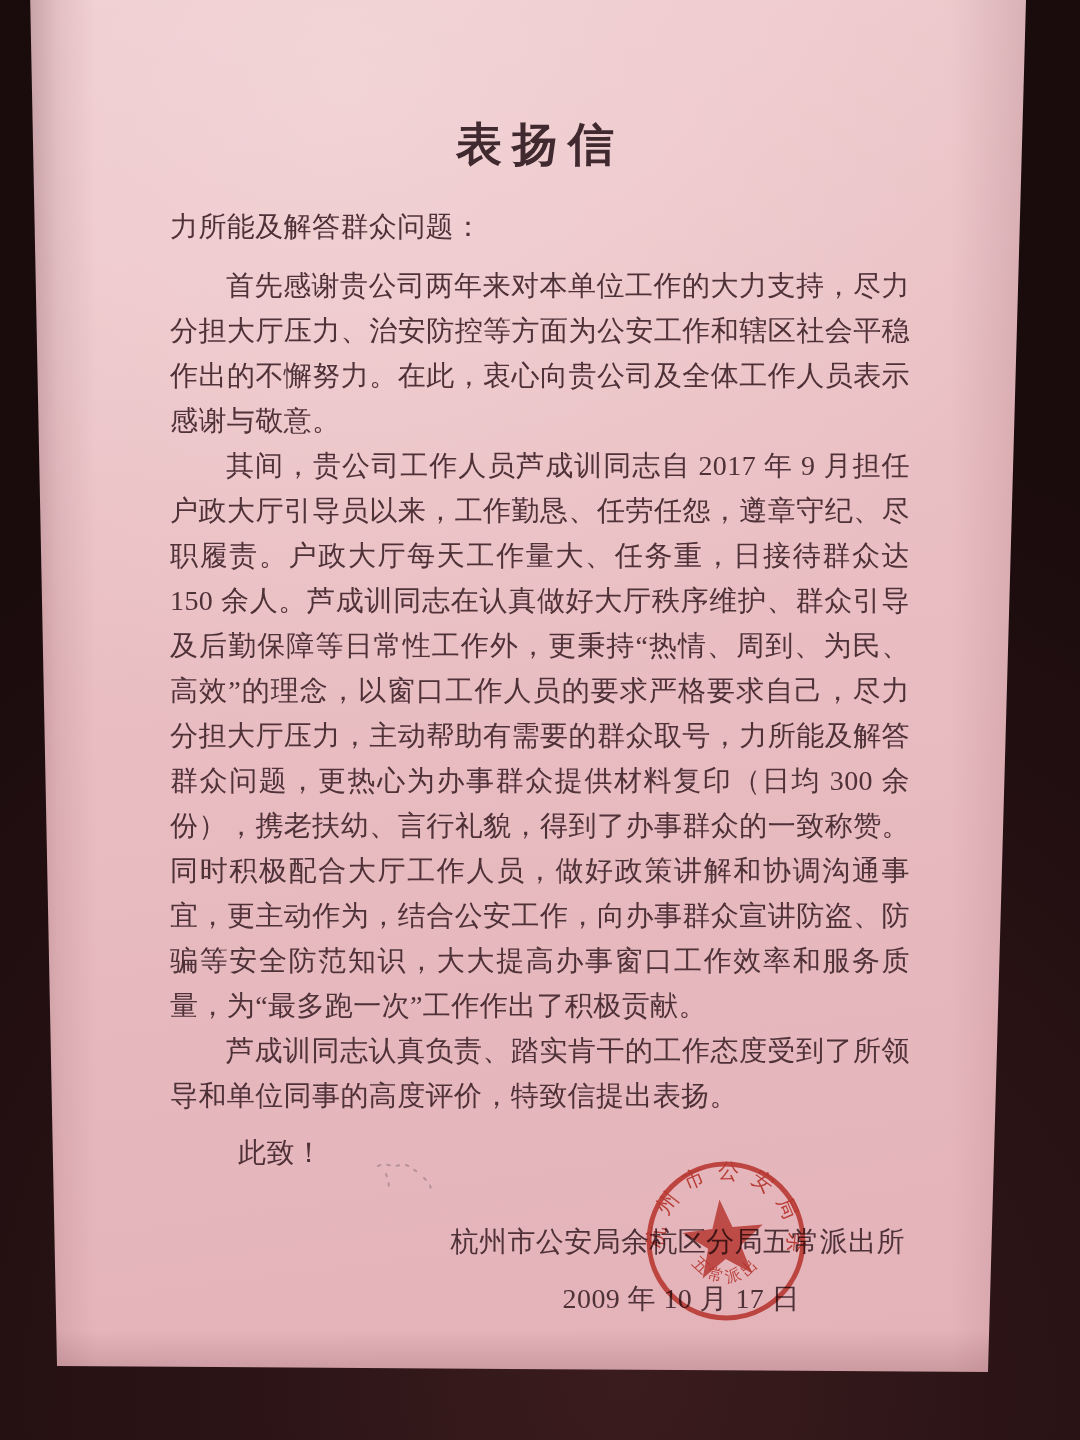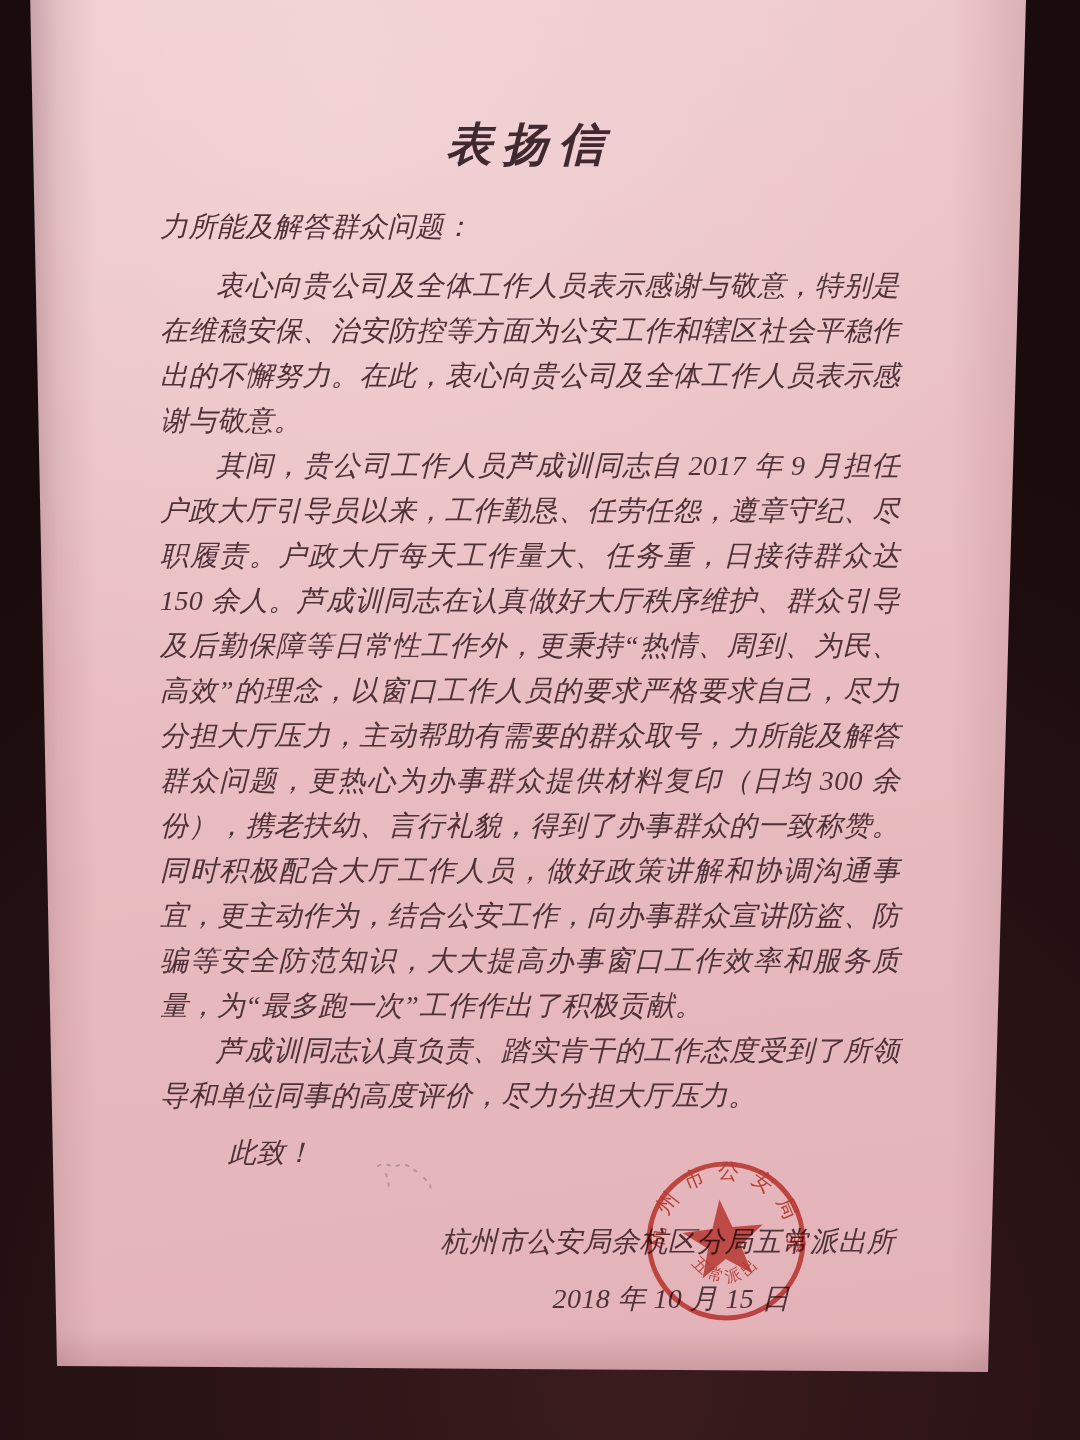--- a/index.html
+++ b/index.html
@@ -31,27 +31,26 @@
   .edge-shade-bottom {
     position: absolute; left: 30px; top: 1330px; width: 1000px; height: 42px;
     background: linear-gradient(to bottom, rgba(96,42,52,0), rgba(96,42,52,0.18) 100%);
   }
   .edge-shade-right {
     position: absolute; left: 950px; top: 0px; width: 76px; height: 1380px;
     background: linear-gradient(to right, rgba(96,42,52,0), rgba(96,42,52,0.14) 100%);
   }
   .letter {
     position: absolute;
-    left: 160px; top: 0;
+    left: 170px; top: 0;
     width: 740px;
     color: #4f3138;
     font-size: 28px;
     line-height: 45px;
     letter-spacing: 0.4px;
-    font-style: italic;
   }
   .title {
     margin: 114px 0 0 0;
     text-align: center;
     font-size: 46px;
     line-height: 62px;
     font-weight: bold;
     letter-spacing: 10px;
     color: #402a30;
   }
@@ -92,27 +91,27 @@
 <div class="scene">
   <div class="paper">
     <div class="edge-shade-left"></div>
     <div class="edge-shade-bottom"></div>
     <div class="edge-shade-right"></div>
 
     <div class="letter">
       <h1 class="title">表扬信</h1>
       <p class="salutation">力所能及解答群众问题：</p>
       <div id="paragraphs">
-          <p class="para">衷心向贵公司及全体工作人员表示感谢与敬意，特别是在维稳安保、治安防控等方面为公安工作和辖区社会平稳作出的不懈努力。在此，衷心向贵公司及全体工作人员表示感谢与敬意。</p>
+          <p class="para">首先感谢贵公司两年来对本单位工作的大力支持，尽力分担大厅压力、治安防控等方面为公安工作和辖区社会平稳作出的不懈努力。在此，衷心向贵公司及全体工作人员表示感谢与敬意。</p>
           <p class="para">其间，贵公司工作人员芦成训同志自 2017 年 9 月担任户政大厅引导员以来，工作勤恳、任劳任怨，遵章守纪、尽职履责。户政大厅每天工作量大、任务重，日接待群众达 150 余人。芦成训同志在认真做好大厅秩序维护、群众引导及后勤保障等日常性工作外，更秉持“热情、周到、为民、高效”的理念，以窗口工作人员的要求严格要求自己，尽力分担大厅压力，主动帮助有需要的群众取号，力所能及解答群众问题，更热心为办事群众提供材料复印（日均 300 余份），携老扶幼、言行礼貌，得到了办事群众的一致称赞。同时积极配合大厅工作人员，做好政策讲解和协调沟通事宜，更主动作为，结合公安工作，向办事群众宣讲防盗、防骗等安全防范知识，大大提高办事窗口工作效率和服务质量，为“最多跑一次”工作作出了积极贡献。</p>
-          <p class="para">芦成训同志认真负责、踏实肯干的工作态度受到了所领导和单位同事的高度评价，尽力分担大厅压力。</p>
+          <p class="para">芦成训同志认真负责、踏实肯干的工作态度受到了所领导和单位同事的高度评价，特致信提出表扬。</p>
         </div>
       <p class="closing">此致！</p>
       <p class="signature">杭州市公安局余杭区分局五常派出所</p>
-      <p class="date">2018 年 10 月 15 日</p>
+      <p class="date">2009 年 10 月 17 日</p>
     </div>
 
     <svg class="scribble" width="78" height="56" viewBox="0 0 78 56">
       <path d="M6,14 C14,10 20,16 28,13 C36,10 42,20 50,22 M52,26 C56,30 60,34 58,38 M14,22 C16,28 18,34 16,40" fill="none" stroke="#8d767c" stroke-width="2" stroke-linecap="round" stroke-dasharray="2.5 7"></path>
     </svg>
 
     <svg class="seal" viewBox="0 0 170 170">
       <circle cx="85" cy="85" r="76" fill="none" stroke="#cc4136" stroke-width="5" opacity="0.92"></circle>
       <path d="M0,-42 L10,-13.7 L39.9,-13 L16.2,5.3 L24.7,34 L0,17 L-24.7,34 L-16.2,5.3 L-39.9,-13 L-10,-13.7 Z" transform="translate(83,86) rotate(-12)" fill="#c73a2e" opacity="0.85"></path>
       <defs>

